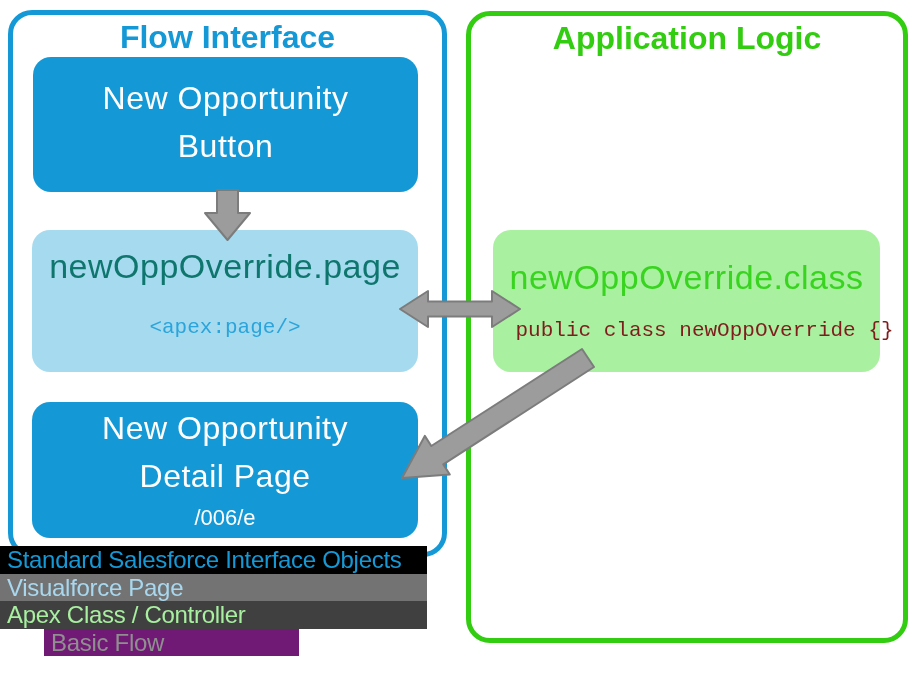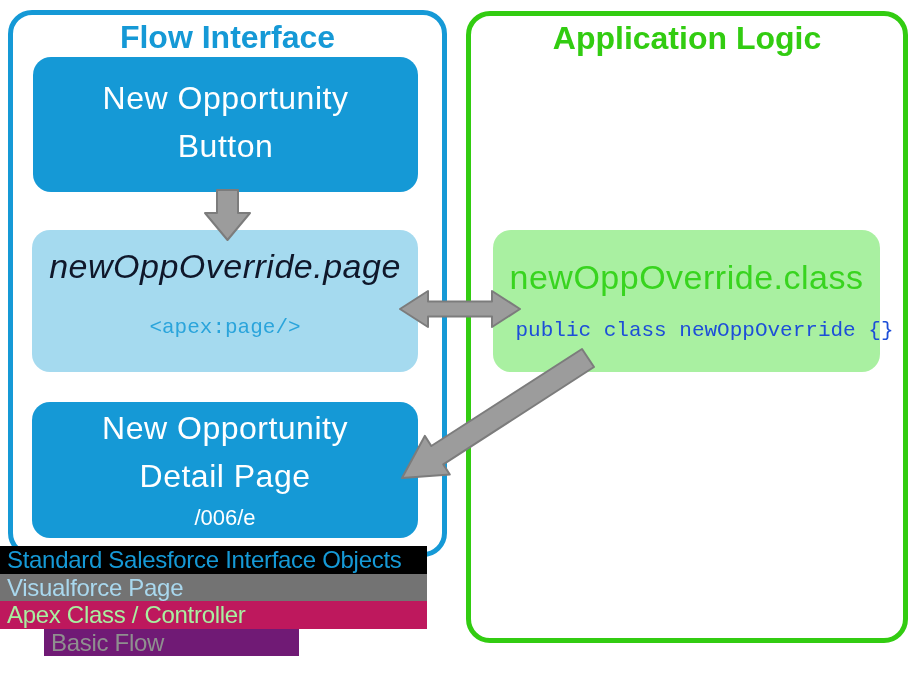--- a/index.html
+++ b/index.html
@@ -66,41 +66,41 @@
   <section class="panel" id="al-panel" style="border-color: rgb(50, 204, 17);">
     <h2 class="panel-title" style="color: rgb(50, 204, 17);">Application Logic</h2>
   </section>
 
   <div class="box" id="box-button" style="background-color: rgb(21, 153, 214);">
     <div class="box-text-lg">New Opportunity</div>
     <div class="box-text-lg">Button</div>
   </div>
 
   <div class="box" id="box-page" style="background-color: rgb(165, 218, 239);">
-    <div class="box-title" style="color: #0f172a; font-style: italic;">newOppOverride.page</div>
+    <div class="box-title" style="color: #0f766e;">newOppOverride.page</div>
     <div class="box-code" style="color: rgb(42, 164, 219); margin-top: 8px;">&lt;apex:page/&gt;</div>
   </div>
 
   <div class="box" id="box-detail" style="background-color: rgb(21, 153, 214);">
     <div class="box-text-lg">New Opportunity</div>
     <div class="box-text-lg">Detail Page</div>
     <div class="box-text-sm">/006/e</div>
   </div>
 
   <div class="box" id="box-class" style="background-color: rgb(169, 240, 161);">
     <div class="box-title" style="color: rgb(56, 212, 31);">newOppOverride.class</div>
-    <div class="box-code" style="color: #1d4ed8; margin-left: 36px;">public class newOppOverride {}</div>
+    <div class="box-code" style="color: #7f1d1d; margin-left: 36px;">public class newOppOverride {}</div>
   </div>
 
   <svg class="overlay" viewBox="0 0 915 690">
     <polygon class="arrow" points="217,190 238,190 238,213 250,213 227.5,240 205,213 217,213" style="fill: rgb(156, 156, 156); stroke: rgb(124, 124, 124);"></polygon>
     <polygon class="arrow" points="400,309 428,291 428,301.5 492,301.5 492,291 520,309 492,327 492,316.5 428,316.5 428,327" style="fill: rgb(156, 156, 156); stroke: rgb(124, 124, 124);"></polygon>
     <polygon class="arrow" points="582,349 431.3,446 424.8,435.9 402,478 449.8,474.5 443.3,464.4 594,367" style="fill: rgb(156, 156, 156); stroke: rgb(124, 124, 124);"></polygon>
   </svg>
 
   <div class="legend">
     <div class="legend-row wide" style="color: rgb(21, 153, 214); background-color: rgb(0, 0, 0);">Standard Salesforce Interface Objects</div>
     <div class="legend-row wide" style="color: rgb(169, 216, 238); background-color: #737373;">Visualforce Page</div>
-    <div class="legend-row wide" style="color: rgb(168, 239, 160); background-color: #be185d;">Apex Class / Controller</div>
+    <div class="legend-row wide" style="color: rgb(168, 239, 160); background-color: #404040;">Apex Class / Controller</div>
     <div class="legend-row narrow" style="color: rgb(143, 143, 143); background-color: #701a75; margin-left: 44px;">Basic Flow</div>
   </div>
 
 </div>
 
 </body></html>

